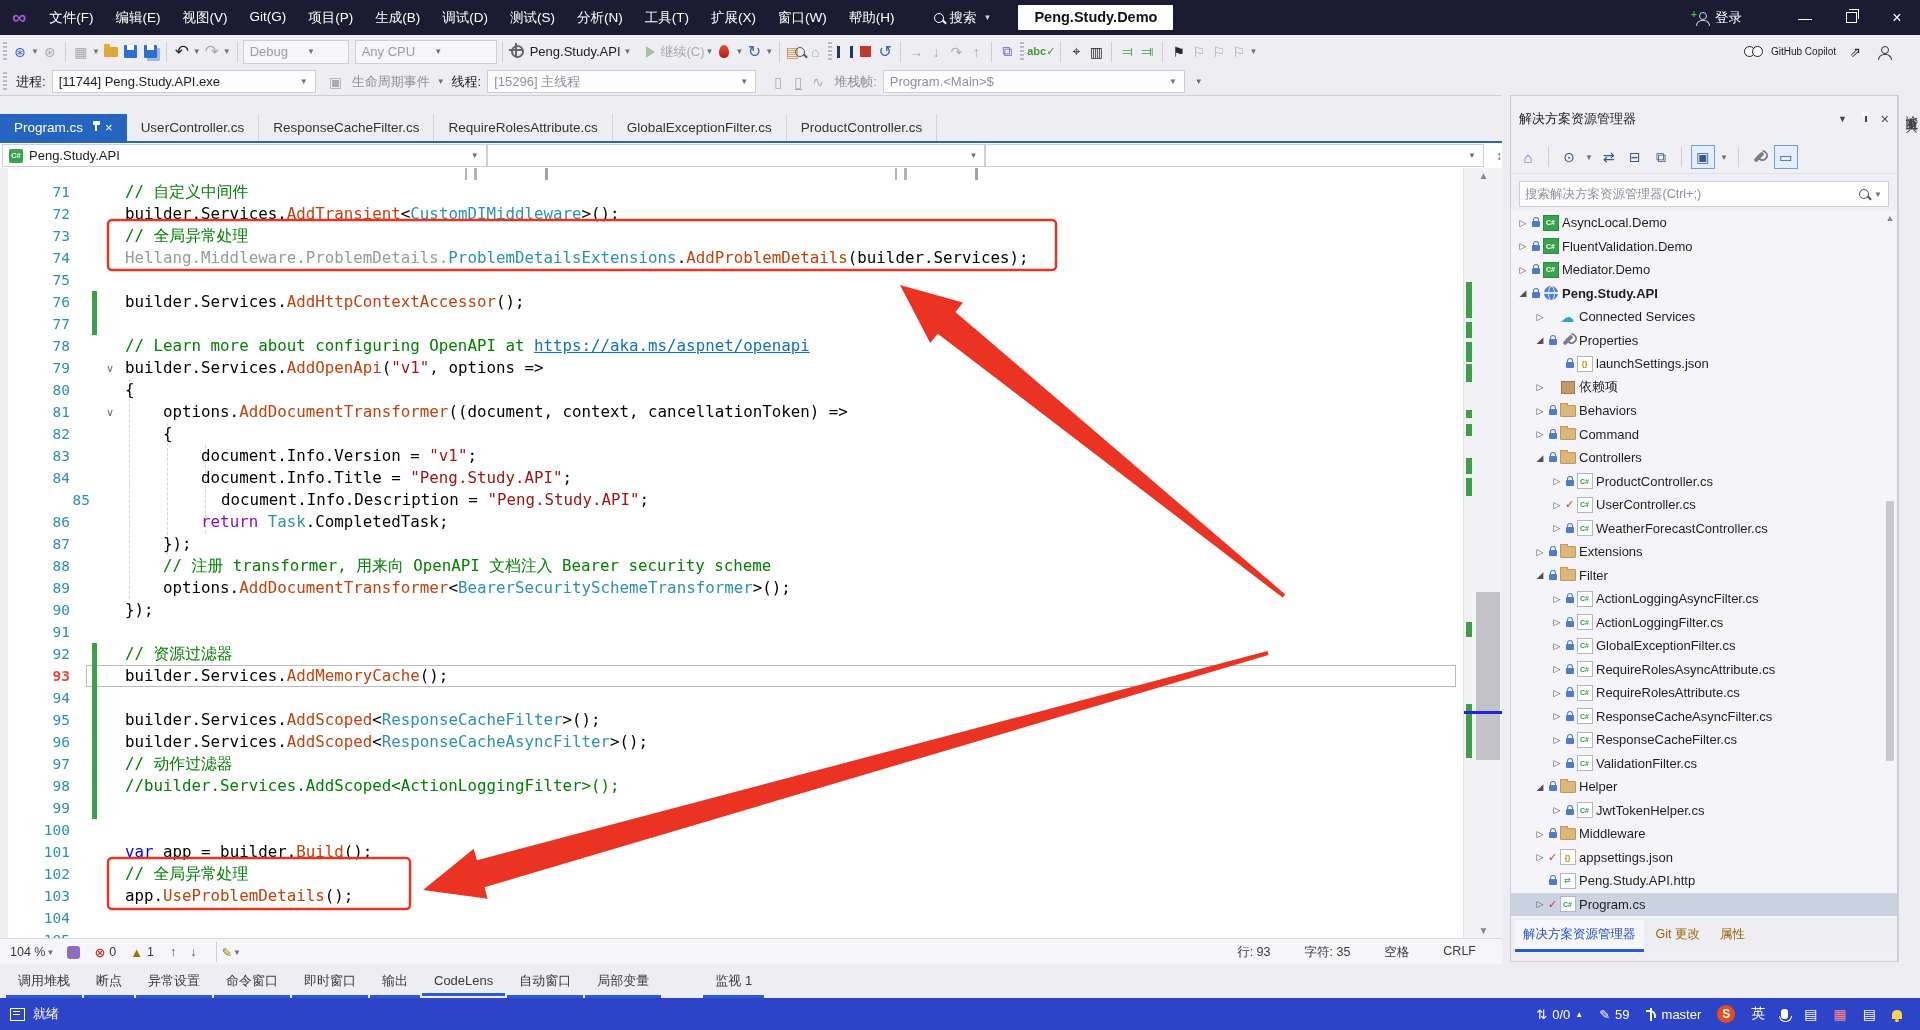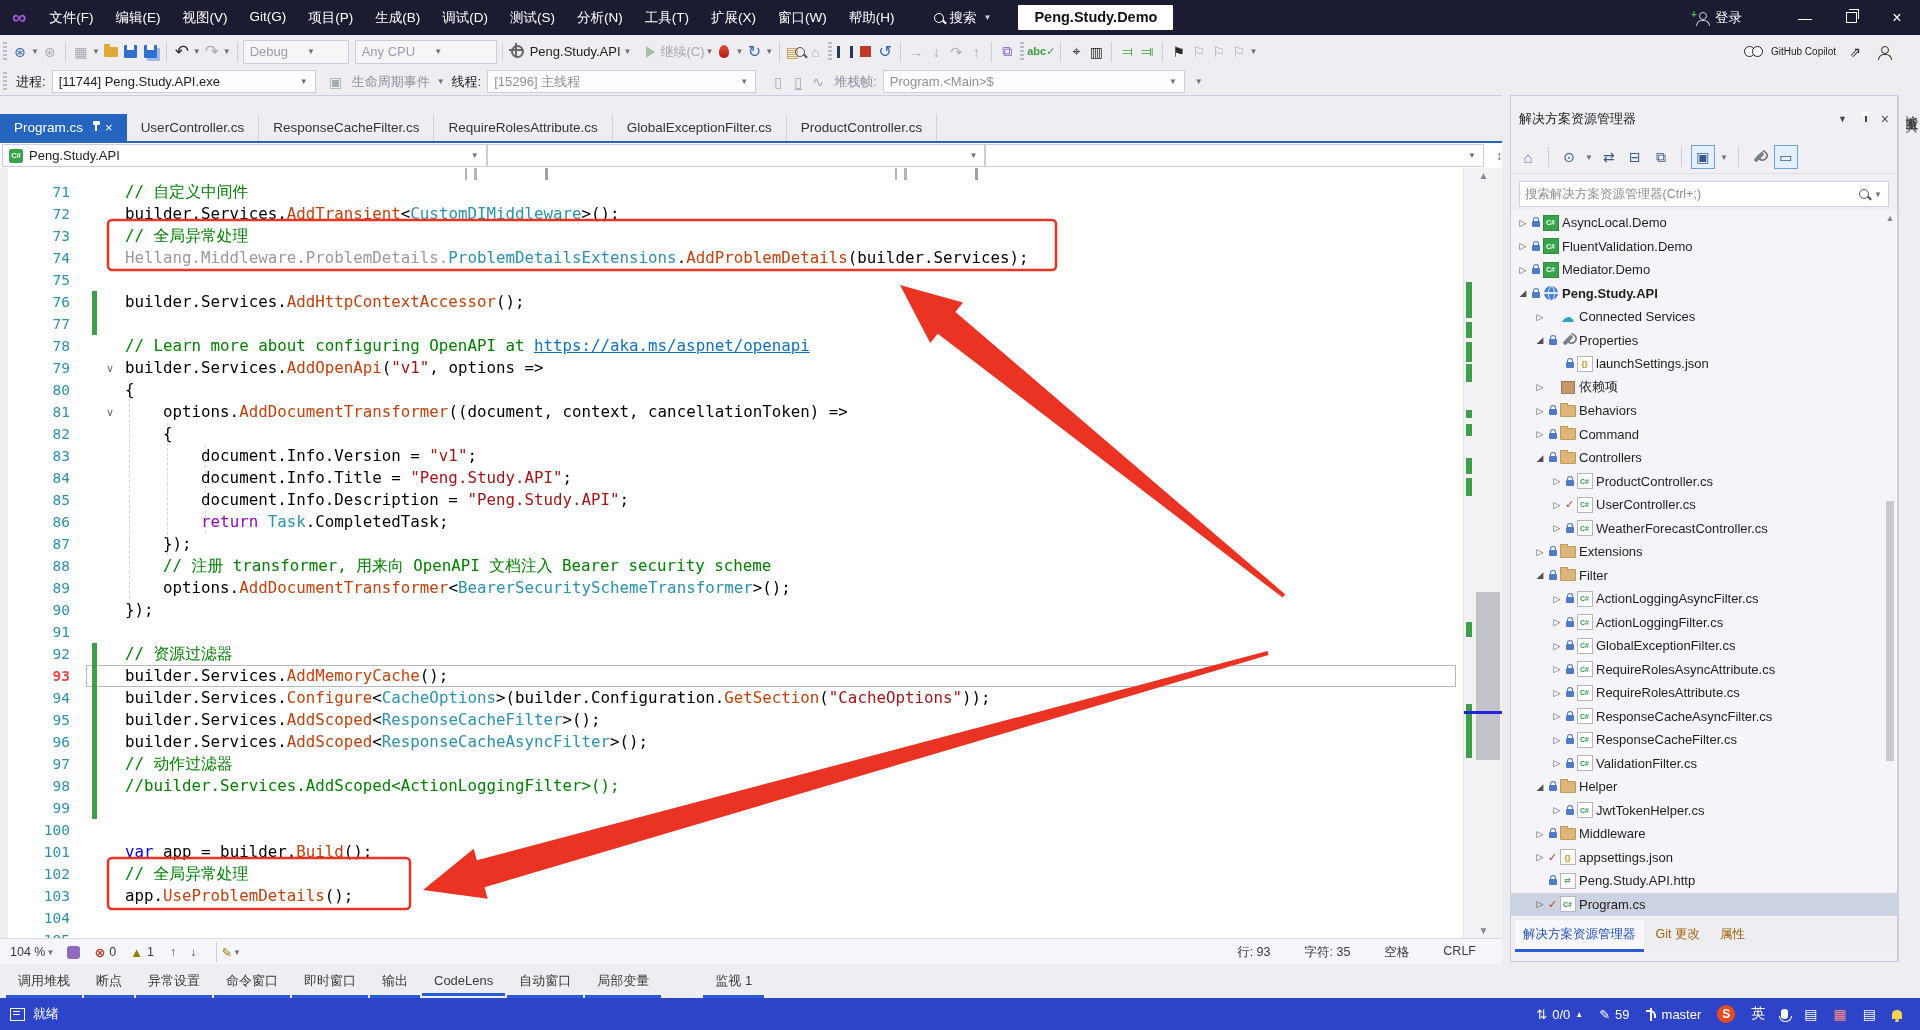--- a/index.html
+++ b/index.html
@@ -415,21 +415,21 @@
         <div class="ct"><span class="tk-p">    {</span></div>
       </div>
       <div class="crow" style="top: 277px;">
         <span class="ln">83</span>
         <div class="ct"><span class="tk-p">        document.Info.Version = </span><span class="tk-s">"v1"</span><span class="tk-p">;</span></div>
       </div>
       <div class="crow" style="top: 299px;">
         <span class="ln">84</span>
         <div class="ct"><span class="tk-p">        document.Info.Title = </span><span class="tk-s">"Peng.Study.API"</span><span class="tk-p">;</span></div>
       </div>
-      <div class="crow" style="top: 321px;">
+      <div class="crow" style="top: 321px; margin-left: 20px;">
         <span class="ln">85</span>
         <div class="ct"><span class="tk-p">        document.Info.Description = </span><span class="tk-s">"Peng.Study.API"</span><span class="tk-p">;</span></div>
       </div>
       <div class="crow" style="top: 343px;">
         <span class="ln">86</span>
         <div class="ct"><span class="tk-p">        </span><span class="tk-v">return</span><span class="tk-p"> </span><span class="tk-t">Task</span><span class="tk-p">.CompletedTask;</span></div>
       </div>
       <div class="crow" style="top: 365px;">
         <span class="ln">87</span>
         <div class="ct"><span class="tk-p">    });</span></div>
@@ -457,21 +457,20 @@
       </div>
       <div class="curline" style="top: 497px;"></div>
       <div class="crow" style="top: 497px;">
         <span class="ln cur">93</span>
         <span class="chg"></span>
         <div class="ct"><span class="tk-p">builder.Services.</span><span class="tk-m">AddMemoryCache</span><span class="tk-p">();</span></div>
       </div>
       <div class="crow" style="top: 519px;">
         <span class="ln">94</span>
         <span class="chg"></span>
-        <div class="ct"><span class="tk-p">builder.Services.</span><span class="tk-m">Configure</span><span class="tk-p">&lt;</span><span class="tk-t">CacheOptions</span><span class="tk-p">&gt;(builder.Configuration.</span><span class="tk-m">GetSection</span><span class="tk-p">(</span><span class="tk-s">"CacheOptions"</span><span class="tk-p">));</span></div>
       </div>
       <div class="crow" style="top: 541px;">
         <span class="ln">95</span>
         <span class="chg"></span>
         <div class="ct"><span class="tk-p">builder.Services.</span><span class="tk-m">AddScoped</span><span class="tk-p">&lt;</span><span class="tk-t">ResponseCacheFilter</span><span class="tk-p">&gt;();</span></div>
       </div>
       <div class="crow" style="top: 563px;">
         <span class="ln">96</span>
         <span class="chg"></span>
         <div class="ct"><span class="tk-p">builder.Services.</span><span class="tk-m">AddScoped</span><span class="tk-p">&lt;</span><span class="tk-t">ResponseCacheAsyncFilter</span><span class="tk-p">&gt;();</span></div>

